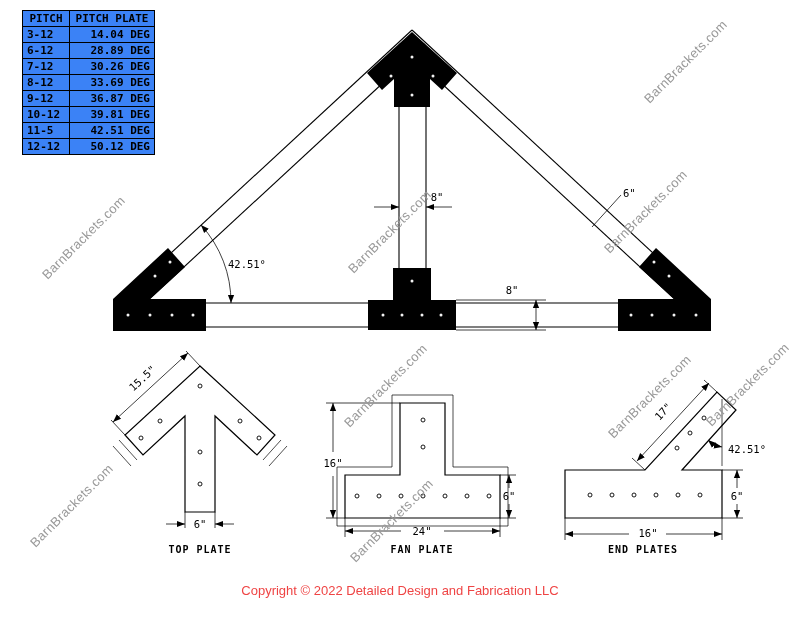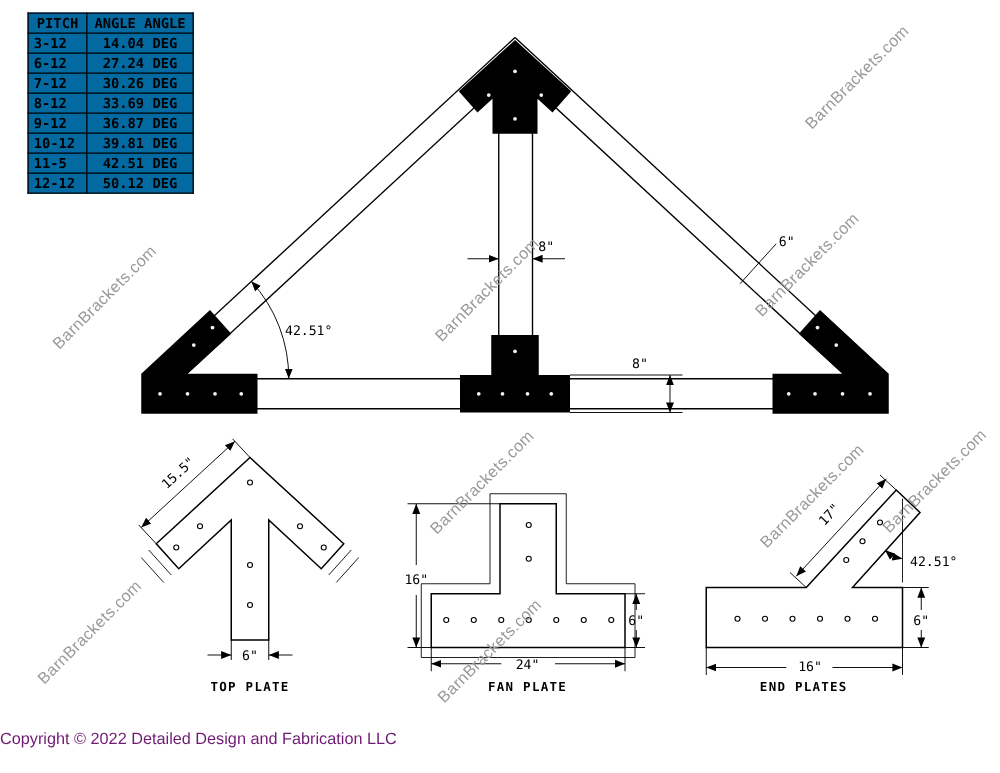--- a/index.html
+++ b/index.html
@@ -1,61 +1,61 @@
 <!DOCTYPE html>
 <html><head>
 <meta charset="utf-8">
 <style>
   html,body { margin:0; padding:0; }
   body {
     width:800px; height:618px; position:relative; background:#fff; overflow:hidden;
     font-family:"DejaVu Sans Mono", monospace;
   }
-  table.pitch { position:absolute; left:22px; top:10px; border-collapse:collapse; background:#0369a1; }
+  table.pitch { position:absolute; left:22px; top:10px; border-collapse:collapse; background:#3b82f6; }
   .pitch th, .pitch td { border:1px solid #000; font:bold 11px "DejaVu Sans Mono", monospace; padding:1px 4px; white-space:nowrap; }
   .pitch th { text-align:center; }
   .pitch td.c1 { text-align:left; min-width:38px; }
-  .pitch td.c2 { min-width:76px; text-align:center; }
+  .pitch td.c2 { min-width:76px; text-align:right; }
   svg.draw { position:absolute; left:0; top:0; }
   .ol   { fill:none; stroke:#000; stroke-width:1.1; }
   .bk   { fill:#000; stroke:none; }
   .plate{ fill:#fff; stroke:#000; stroke-width:1.2; }
   .thin { fill:none; stroke:#000; stroke-width:.7; }
   .dim  { fill:none; stroke:#000; stroke-width:.75; }
   .hole { fill:none; stroke:#000; stroke-width:.9; }
   .wdot { fill:#fff; opacity:.95; }
   text.dtxt { font:10.5px "DejaVu Sans Mono", monospace; fill:#000; }
   text.ttl  { font:bold 10px "DejaVu Sans Mono", monospace; letter-spacing:1px; fill:#000; }
   .wm {
     position:absolute; color:#999999; font:13px "Liberation Sans", sans-serif;
     transform:rotate(-45deg); white-space:nowrap; letter-spacing:.3px;
   }
   .copyright {
-    position:absolute; left:0; right:0; top:583px; 
-    font:13px "Liberation Sans", sans-serif; color:#701a75;
+    position:absolute; left:0; right:0; top:583px; text-align:center;
+    font:13px "Liberation Sans", sans-serif; color:#ef4444;
   }
 </style>
 </head>
 <body>
 
 <table class="pitch">
   <thead>
     <tr>
       <th>PITCH</th>
-      <th>ANGLE ANGLE</th>
+      <th>PITCH PLATE</th>
     </tr>
   </thead>
   <tbody>
     <tr>
         <td class="c1">3-12</td>
         <td class="c2">14.04 DEG</td>
       </tr>
     <tr>
         <td class="c1">6-12</td>
-        <td class="c2">27.24 DEG</td>
+        <td class="c2">28.89 DEG</td>
       </tr>
     <tr>
         <td class="c1">7-12</td>
         <td class="c2">30.26 DEG</td>
       </tr>
     <tr>
         <td class="c1">8-12</td>
         <td class="c2">33.69 DEG</td>
       </tr>
     <tr>

